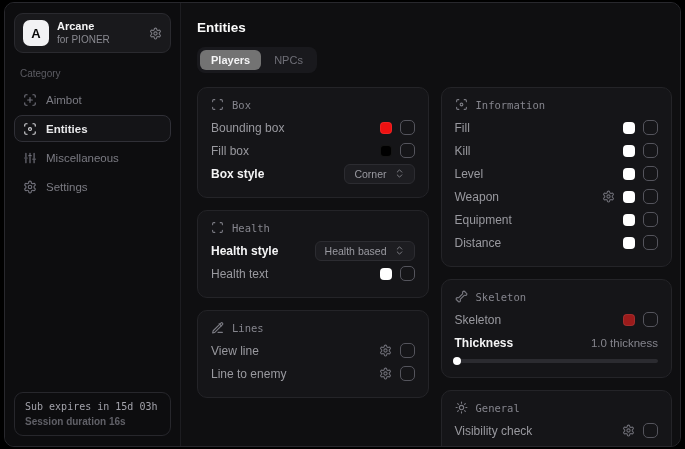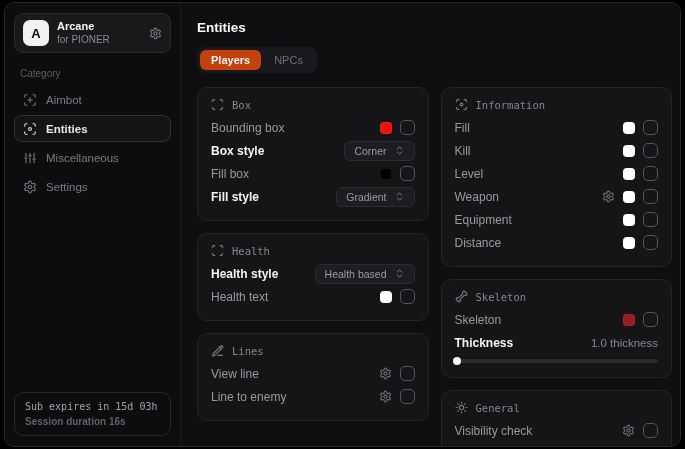--- a/index.html
+++ b/index.html
@@ -32,21 +32,21 @@
   .side-foot { margin-top:auto; border:1px solid #27272c; border-radius:9px;
     padding:8px 10px; }
   .foot-l1 { font-family:"DejaVu Sans Mono", monospace; font-size:10px; color:#a3a3ab; }
   .foot-l2 { font-size:10px; color:#606067; margin-top:4px; font-weight:bold; }
 
   
   .main { flex:1; padding:13px 8px 8px 16px; background:#0f0f11; }
   .page-title { color:#fafafa; font-size:13.5px; font-weight:bold; margin:4px 0 12px; }
   .tabs { display:inline-flex; gap:2px; background:#19191d; border-radius:8px; padding:3px; }
   .tab { padding:4px 11px; font-size:11px; border-radius:6px; color:#6f6f77; cursor:pointer; }
-  .tab.active { background:#c2410c; color:#f4f4f5; font-weight:bold; }
+  .tab.active { background:#737373; color:#f4f4f5; font-weight:bold; }
   .cols { display:flex; gap:12px; margin-top:14px; align-items:flex-start; }
   .col { flex:1; display:flex; flex-direction:column; gap:12px; }
 
   .card { background:#151518; border:1px solid #242428; border-radius:10px;
     padding:10px 13px 12px; }
   .card-head { display:flex; align-items:center; gap:8px; color:#85858d;
     font-family:"DejaVu Sans Mono", monospace; font-size:10.5px; margin-bottom:5px; }
   .card-head .ico { color:#7c7c84; }
   .row { display:flex; align-items:center; justify-content:space-between; min-height:23px; }
   .row-label { font-size:12px; color:#99999f; }
@@ -161,55 +161,41 @@
               </span>
               <span>Box</span>
             </div>
             <div class="row">
               <span class="row-label">Bounding box</span>
               <div class="ctrls">
                 <div class="swatch" style="background: rgb(238, 17, 17);"></div>
                 <div class="checkbox"></div>
               </div>
             </div>
+            <div class="row">
+              <span class="row-label">Fill box</span>
+              <div class="ctrls">
+                <div class="swatch" style="background: rgb(0, 0, 0);"></div>
+                <div class="checkbox"></div>
+              </div>
+            </div>
             <div class="row bright">
               <span class="row-label">Box style</span>
               <div class="ctrls">
                 <div class="dropdown">
                   <span class="dd-val">Corner</span>
                   <span class="ico">
                     <svg width="11" height="11" viewBox="0 0 24 24" fill="none" stroke="currentColor" stroke-width="2" stroke-linecap="round" stroke-linejoin="round">
                       <path d="m7 15 5 5 5-5"></path>
                       <path d="m7 9 5-5 5 5"></path>
                     </svg>
                   </span>
                 </div>
               </div>
             </div>
-            <div class="row">
-              <span class="row-label">Fill box</span>
-              <div class="ctrls">
-                <div class="swatch" style="background: rgb(0, 0, 0);"></div>
-                <div class="checkbox"></div>
-              </div>
-            </div>
-            <div class="row bright">
-              <span class="row-label">Fill style</span>
-              <div class="ctrls">
-                <div class="dropdown">
-                  <span class="dd-val">Gradient</span>
-                  <span class="ico">
-                    <svg width="11" height="11" viewBox="0 0 24 24" fill="none" stroke="currentColor" stroke-width="2" stroke-linecap="round" stroke-linejoin="round">
-                      <path d="m7 15 5 5 5-5"></path>
-                      <path d="m7 9 5-5 5 5"></path>
-                    </svg>
-                  </span>
-                </div>
-              </div>
-            </div>
           </div>
           <div class="card">
             <div class="card-head">
               <span class="ico">
                 <svg width="13" height="13" viewBox="0 0 24 24" fill="none" stroke="currentColor" stroke-width="2" stroke-linecap="round" stroke-linejoin="round">
                   <path d="M3 7V5a2 2 0 0 1 2-2h2"></path>
                   <path d="M17 3h2a2 2 0 0 1 2 2v2"></path>
                   <path d="M21 17v2a2 2 0 0 1-2 2h-2"></path>
                   <path d="M7 21H5a2 2 0 0 1-2-2v-2"></path>
                 </svg>

